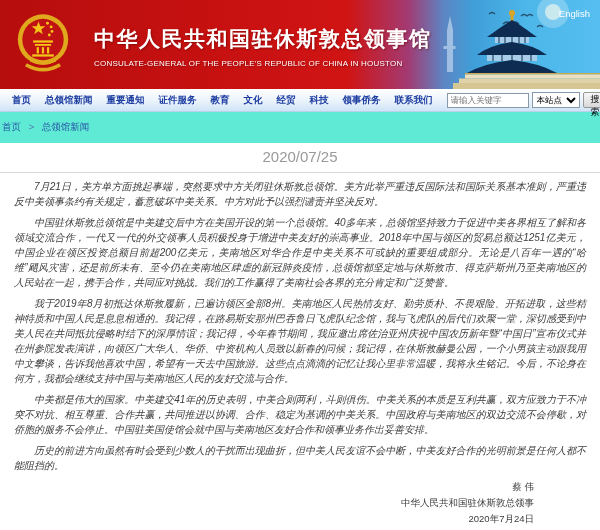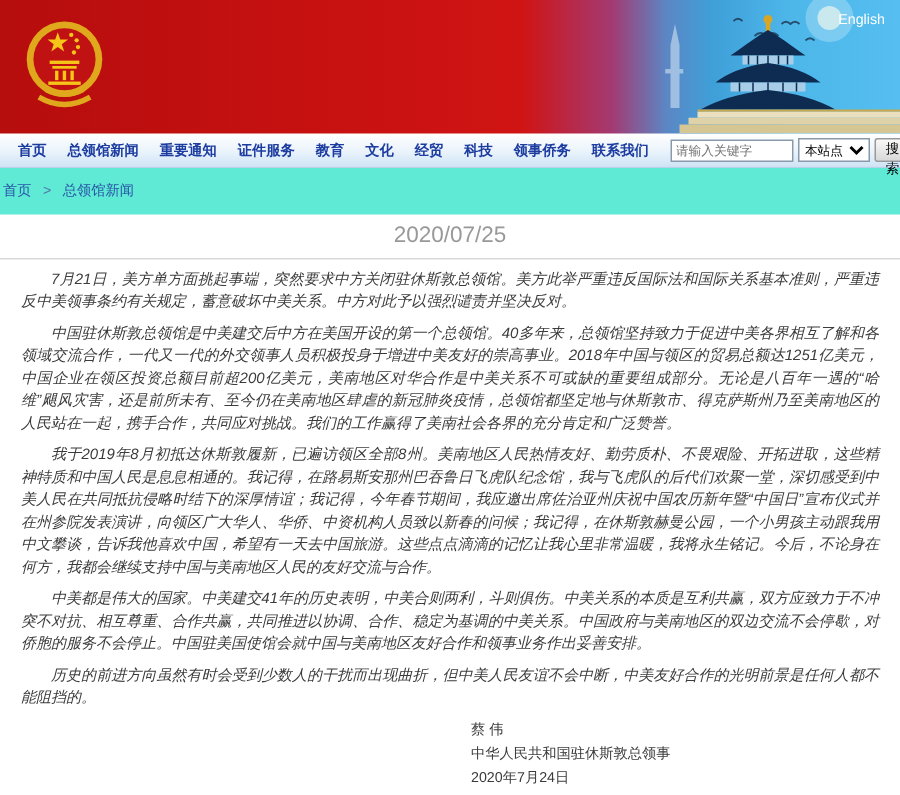--- a/index.html
+++ b/index.html
@@ -80,21 +80,21 @@
   .title-divider {
     border: none; border-top: 1px solid #dadada;
     margin: 7px -14px 3px -14px;
   }
   .article p {
     font-size: 10px; line-height: 15px; color: #3b3b3b;
     text-align: justify; text-indent: 2em; margin: 6px 0; font-style: italic;
   }
   .signature {
     margin-top: 5px; margin-left: 300px; width: 220px;
-    text-align: left; font-size: 9.5px; line-height: 16px; color: #3b3b3b;
+    text-align: right; font-size: 9.5px; line-height: 16px; color: #3b3b3b;
   }
 </style>
 </head>
 <body>
 
 <header class="site-header">
   <div class="temple-wrap">
     <svg viewBox="0 0 175 89" width="175" height="89">
       <circle cx="128" cy="12" r="16" fill="#ffffff" opacity="0.25"></circle>
       <circle cx="128" cy="12" r="8" fill="#fdfdee" opacity="0.6"></circle>
@@ -152,20 +152,22 @@
         <rect x="23" y="41.5" width="2.5" height="7"></rect>
         <rect x="28.7" y="41.5" width="2.5" height="7"></rect>
         <rect x="34.4" y="41.5" width="2.5" height="7"></rect>
         <rect x="18" y="49.5" width="24" height="2.5"></rect>
       </g>
       <path d="M16 56 Q30 63 44 56" stroke="#e0a81c" stroke-width="3" fill="none"></path>
       <path d="M11 61 Q30 72 49 61" stroke="#e0a81c" stroke-width="4" fill="none"></path>
     </svg>
   </div>
   <div class="header-titles">
+    <div class="title-cn">中华人民共和国驻休斯敦总领事馆</div>
+    <div class="title-en">CONSULATE-GENERAL OF THE PEOPLE'S REPUBLIC OF CHINA IN HOUSTON</div>
   </div>
   <a href="#" class="english-link">English</a>
 </header>
 
 <nav class="main-nav">
   <a href="#" class="nav-item">首页</a>
   <a href="#" class="nav-item">总领馆新闻</a>
   <a href="#" class="nav-item">重要通知</a>
   <a href="#" class="nav-item">证件服务</a>
   <a href="#" class="nav-item">教育</a>

